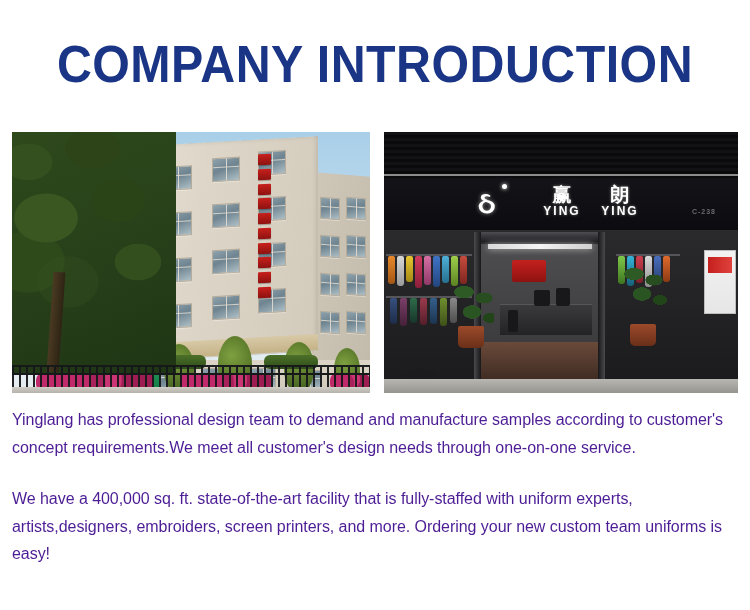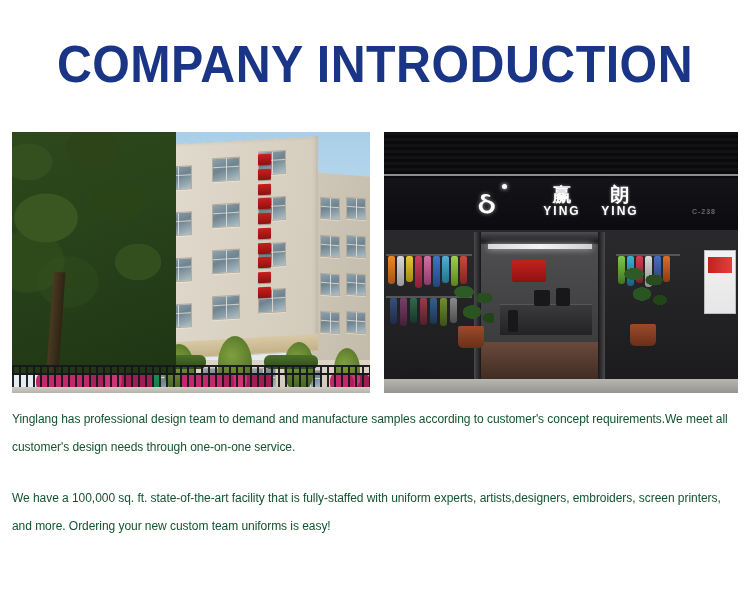--- a/index.html
+++ b/index.html
@@ -268,22 +268,22 @@
     background:radial-gradient(ellipse 26px 14px at 27px 22px,#1b1b1d 60%,transparent 62%);
   }
   .sf-ground{
     position:absolute;left:0;bottom:0;width:100%;height:14px;
     background:linear-gradient(180deg,#b8b6b0,#97958f);
   }
 
   
   .body-text{
     position:absolute;left:12px;top:406px;width:726px;
-    color:#14532d;
-    font-size:12px;
+    color:#4c1d95;
+    font-size:16px;
     line-height:27.5px;
     letter-spacing:-0.05px;
   }
   .body-text p{margin:0;}
   .body-text p + p{margin-top:24px;}
 </style>
 </head>
 <body>
 
 <div class="page">
@@ -442,16 +442,16 @@
       <div class="sf-pot" style="left:74px;top:194px;"></div>
 
       <div class="sf-rightsign"></div>
       <div class="sf-bike"></div>
       <div class="sf-ground"></div>
     </div>
   </div>
 
   <div class="body-text">
     <p>Yinglang has professional design team to demand and manufacture samples according to customer's concept requirements.We meet all customer's design needs through one-on-one service.</p>
-    <p>We have a 100,000 sq. ft. state-of-the-art facility that is fully-staffed with uniform experts, artists,designers, embroiders, screen printers, and more. Ordering your new custom team uniforms is easy!</p>
+    <p>We have a 400,000 sq. ft. state-of-the-art facility that is fully-staffed with uniform experts, artists,designers, embroiders, screen printers, and more. Ordering your new custom team uniforms is easy!</p>
   </div>
 
 </div>
 
 </body></html>

